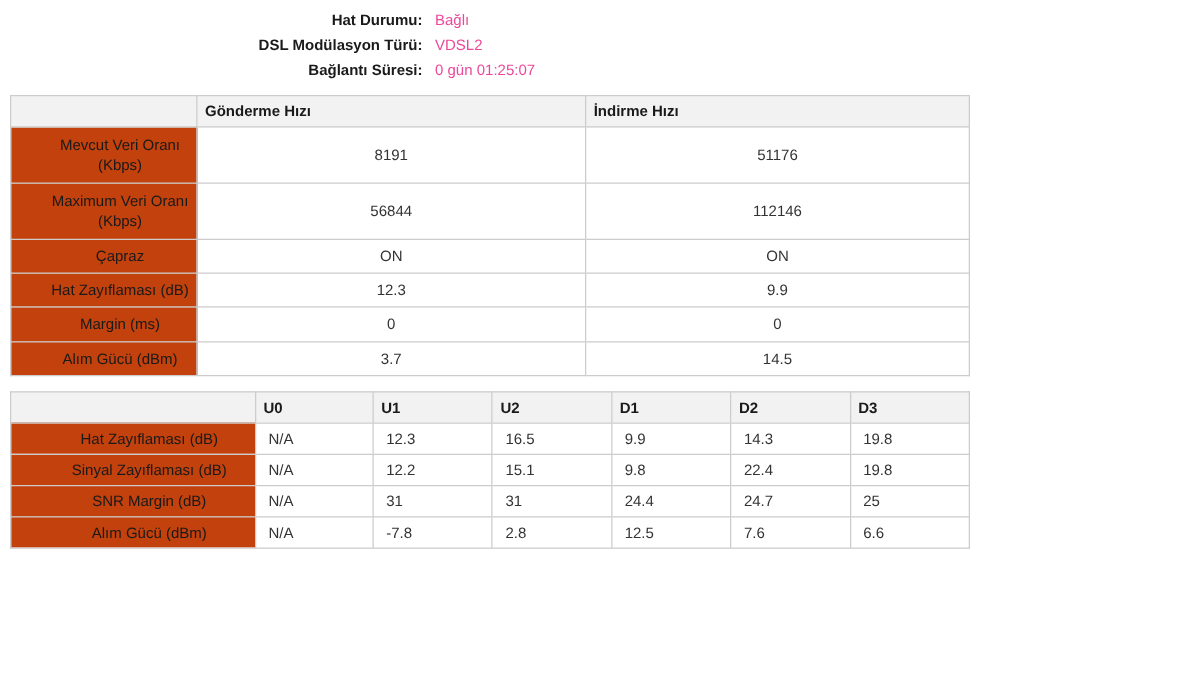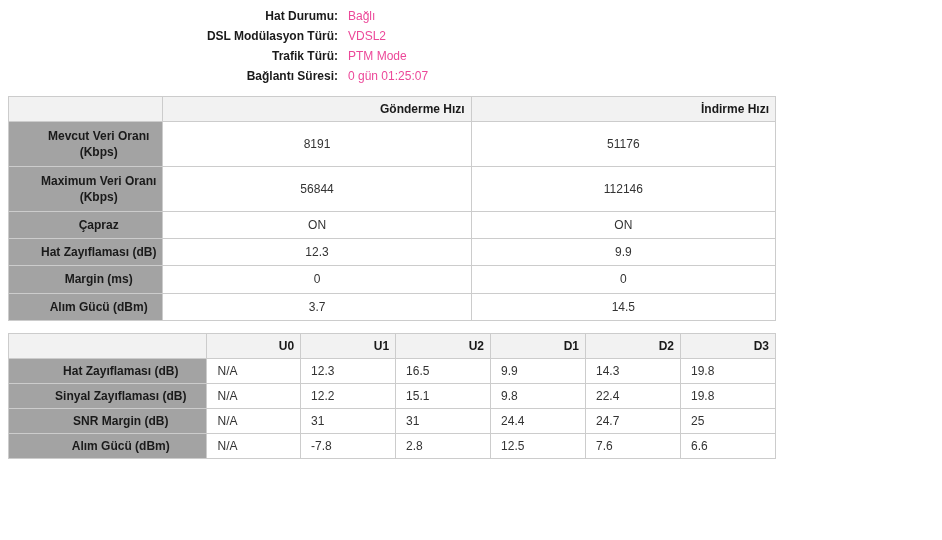--- a/index.html
+++ b/index.html
@@ -57,26 +57,26 @@
   .dtable th, .dtable td {
     border: 1px solid #cccccc;
     font-size: 12px;
     font-weight: normal;
     padding: 5px 6px;
     color: #333333;
   }
   .dtable th {
     background: #f2f2f2;
     font-weight: bold;
-    text-align: right;
+    text-align: left;
     color: #1a1a1a;
   }
   .dtable td.rowhead {
-    background: #a3a3a3;
-    font-weight: bold;
+    background: #c2410c;
+    font-weight: normal;
     text-align: center;
     color: #1a1a1a;
     white-space: nowrap;
     padding-left: 32px;
   }
   .dtable td.cell {
     text-align: center;
   }
   .dtable td.cell-left {
     text-align: left;
@@ -100,24 +100,20 @@
 
   <table class="summary">
     <tbody>
       <tr>
         <td class="label">Hat Durumu:</td>
         <td class="value">Bağlı</td>
       </tr>
       <tr>
         <td class="label">DSL Modülasyon Türü:</td>
         <td class="value">VDSL2</td>
-      </tr>
-      <tr>
-        <td class="label">Trafik Türü:</td>
-        <td class="value">PTM Mode</td>
       </tr>
       <tr>
         <td class="label">Bağlantı Süresi:</td>
         <td class="value">0 gün 01:25:07</td>
       </tr>
     </tbody>
   </table>
 
   <table class="dtable rate-table">
     <thead>

